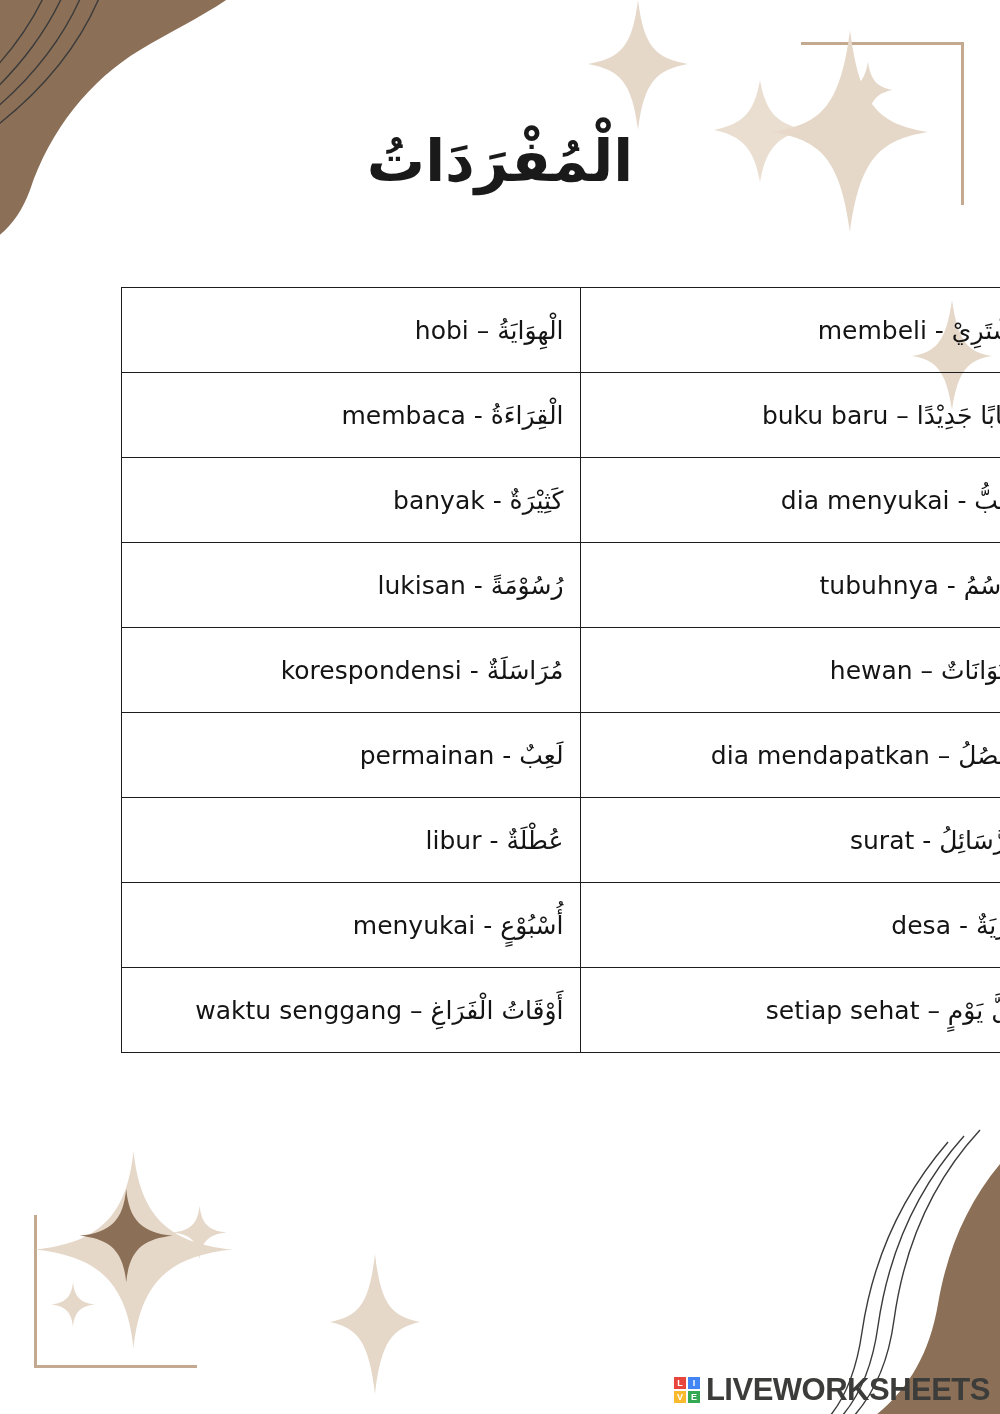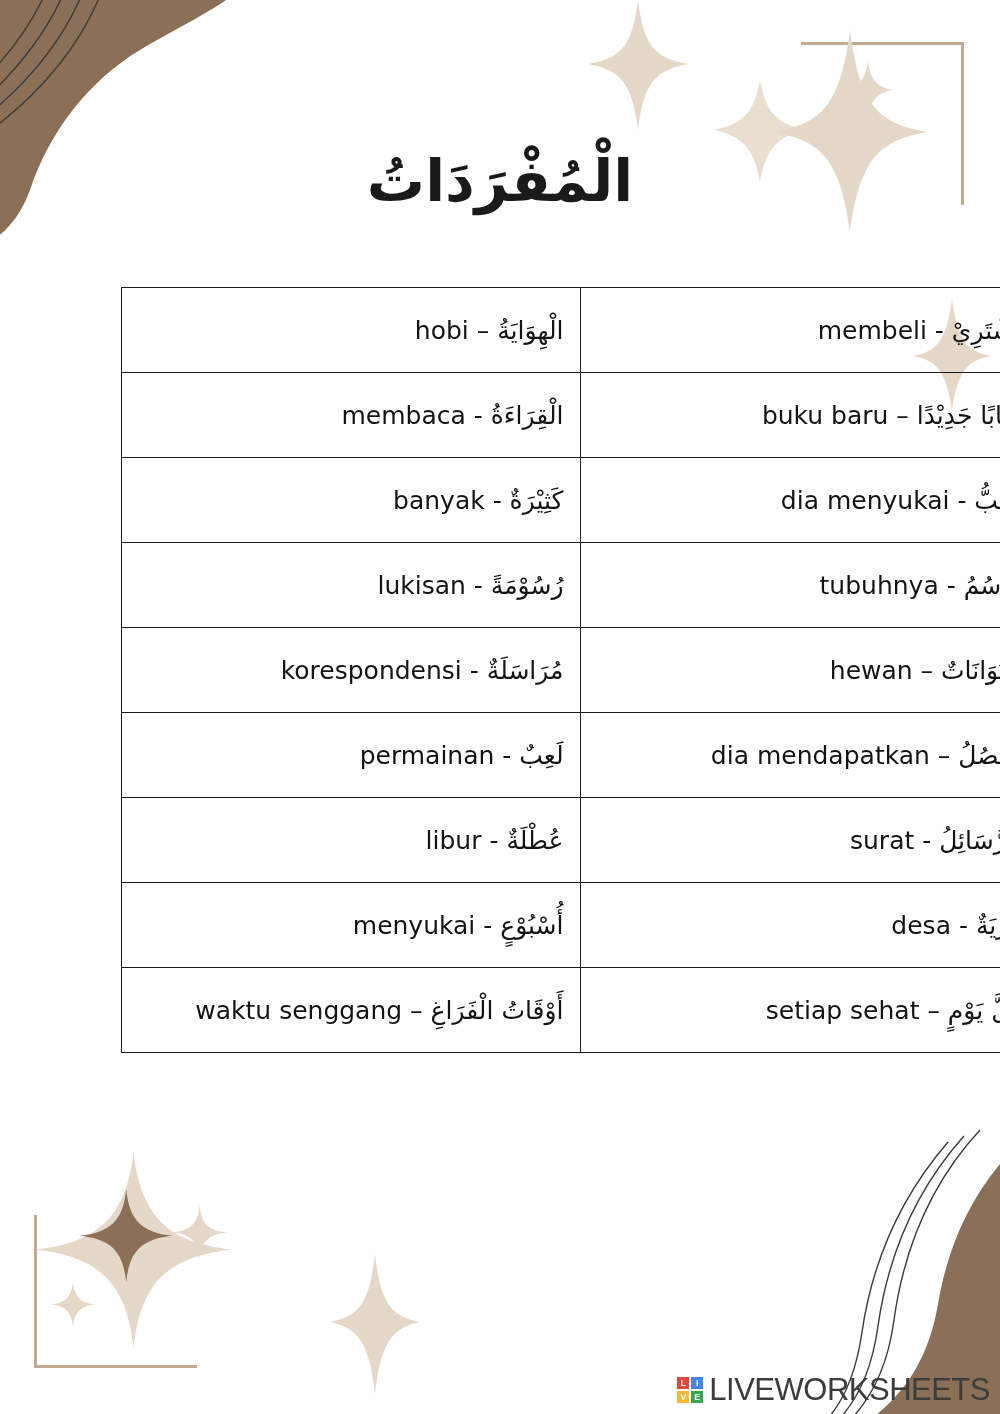--- a/index.html
+++ b/index.html
@@ -61,21 +61,21 @@
 
   
   .spark {
     position: absolute;
     pointer-events: none;
   }
 
   
   .title {
     position: absolute;
-    top: 108px;
+    top: 88px;
     left: 0;
     width: 1000px;
     text-align: center;
     font-family: "DejaVu Sans", "Liberation Sans", sans-serif;
     font-size: 58px;
     line-height: 1.2;
     color: #1a1a1a;
     direction: rtl;
   }
 
@@ -130,21 +130,21 @@
     text-align: center;
     font-family: "Liberation Sans", sans-serif;
   }
   .t-l { background: #e8453c; }
   .t-i { background: #4285f4; }
   .t-v { background: #f9bb2d; }
   .t-e { background: #34a853; }
   .lw-text {
     font-family: "Liberation Sans", sans-serif;
     font-size: 31px;
-    font-weight: normal;
+    font-weight: bold;
     letter-spacing: -0.5px;
     color: #3c3c3b;
   }
 </style>
 </head>
 <body>
 
 <svg class="deco tl-blob" viewBox="0 0 420 300">
   <path d="M0,0 L330,0 C300,40 250,60 200,90 C150,120 110,170 90,230 C75,270 50,290 0,300 Z" fill="#8b6f56"></path>
   <path d="M118,0 C100,60 60,110 10,150" stroke="#3b3b3b" stroke-width="1.4" fill="none"></path>

